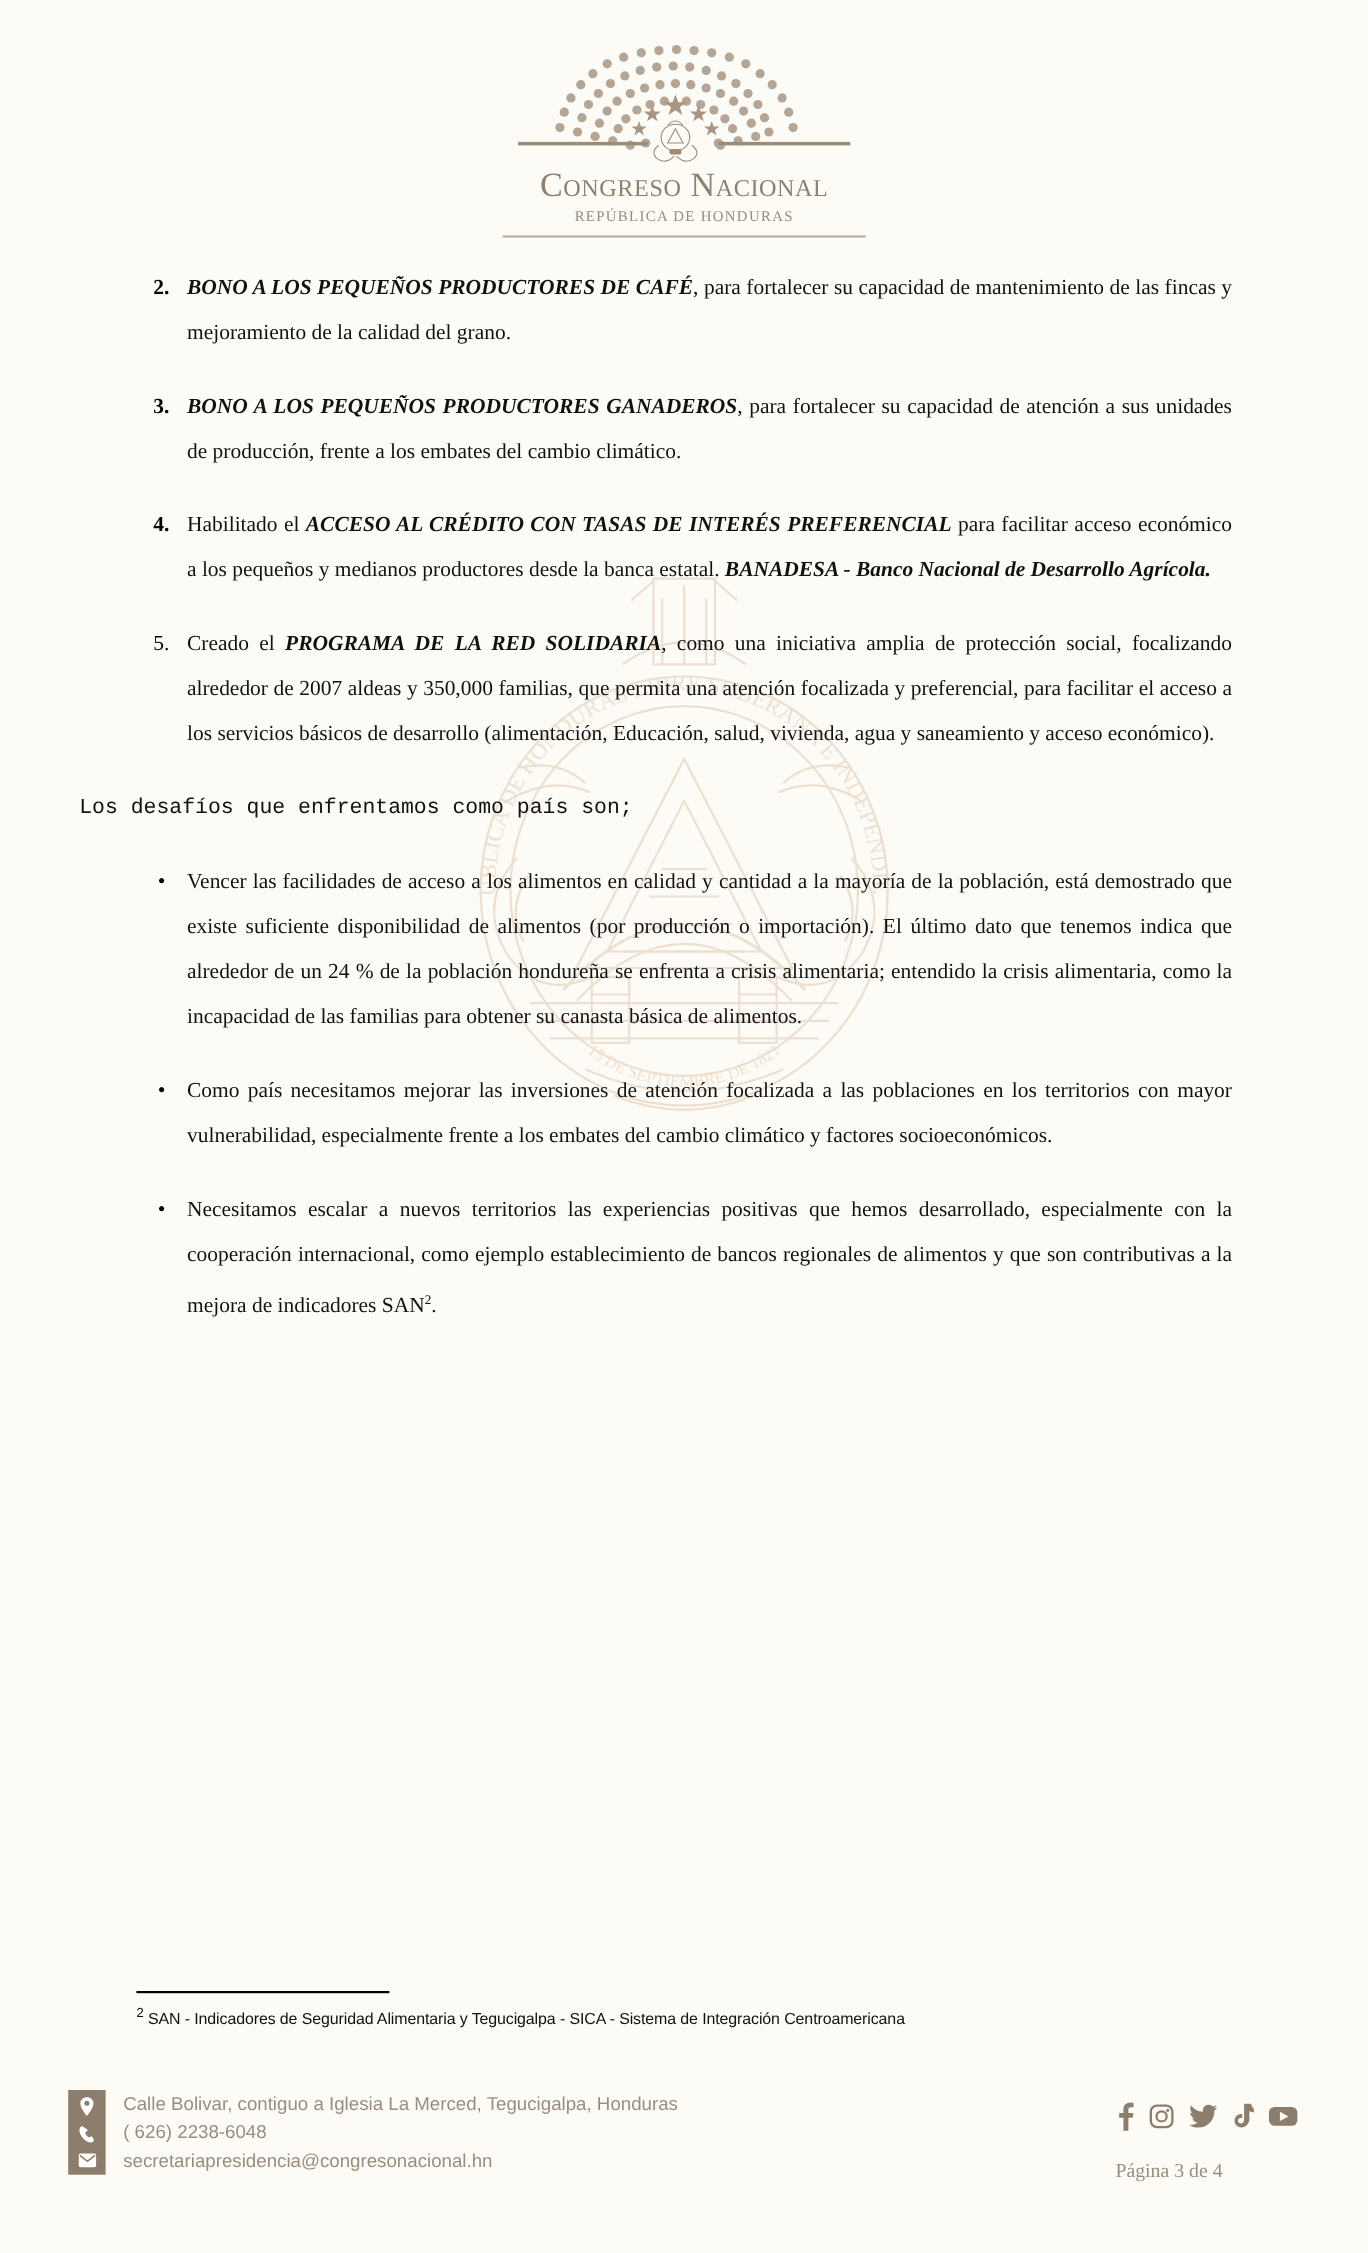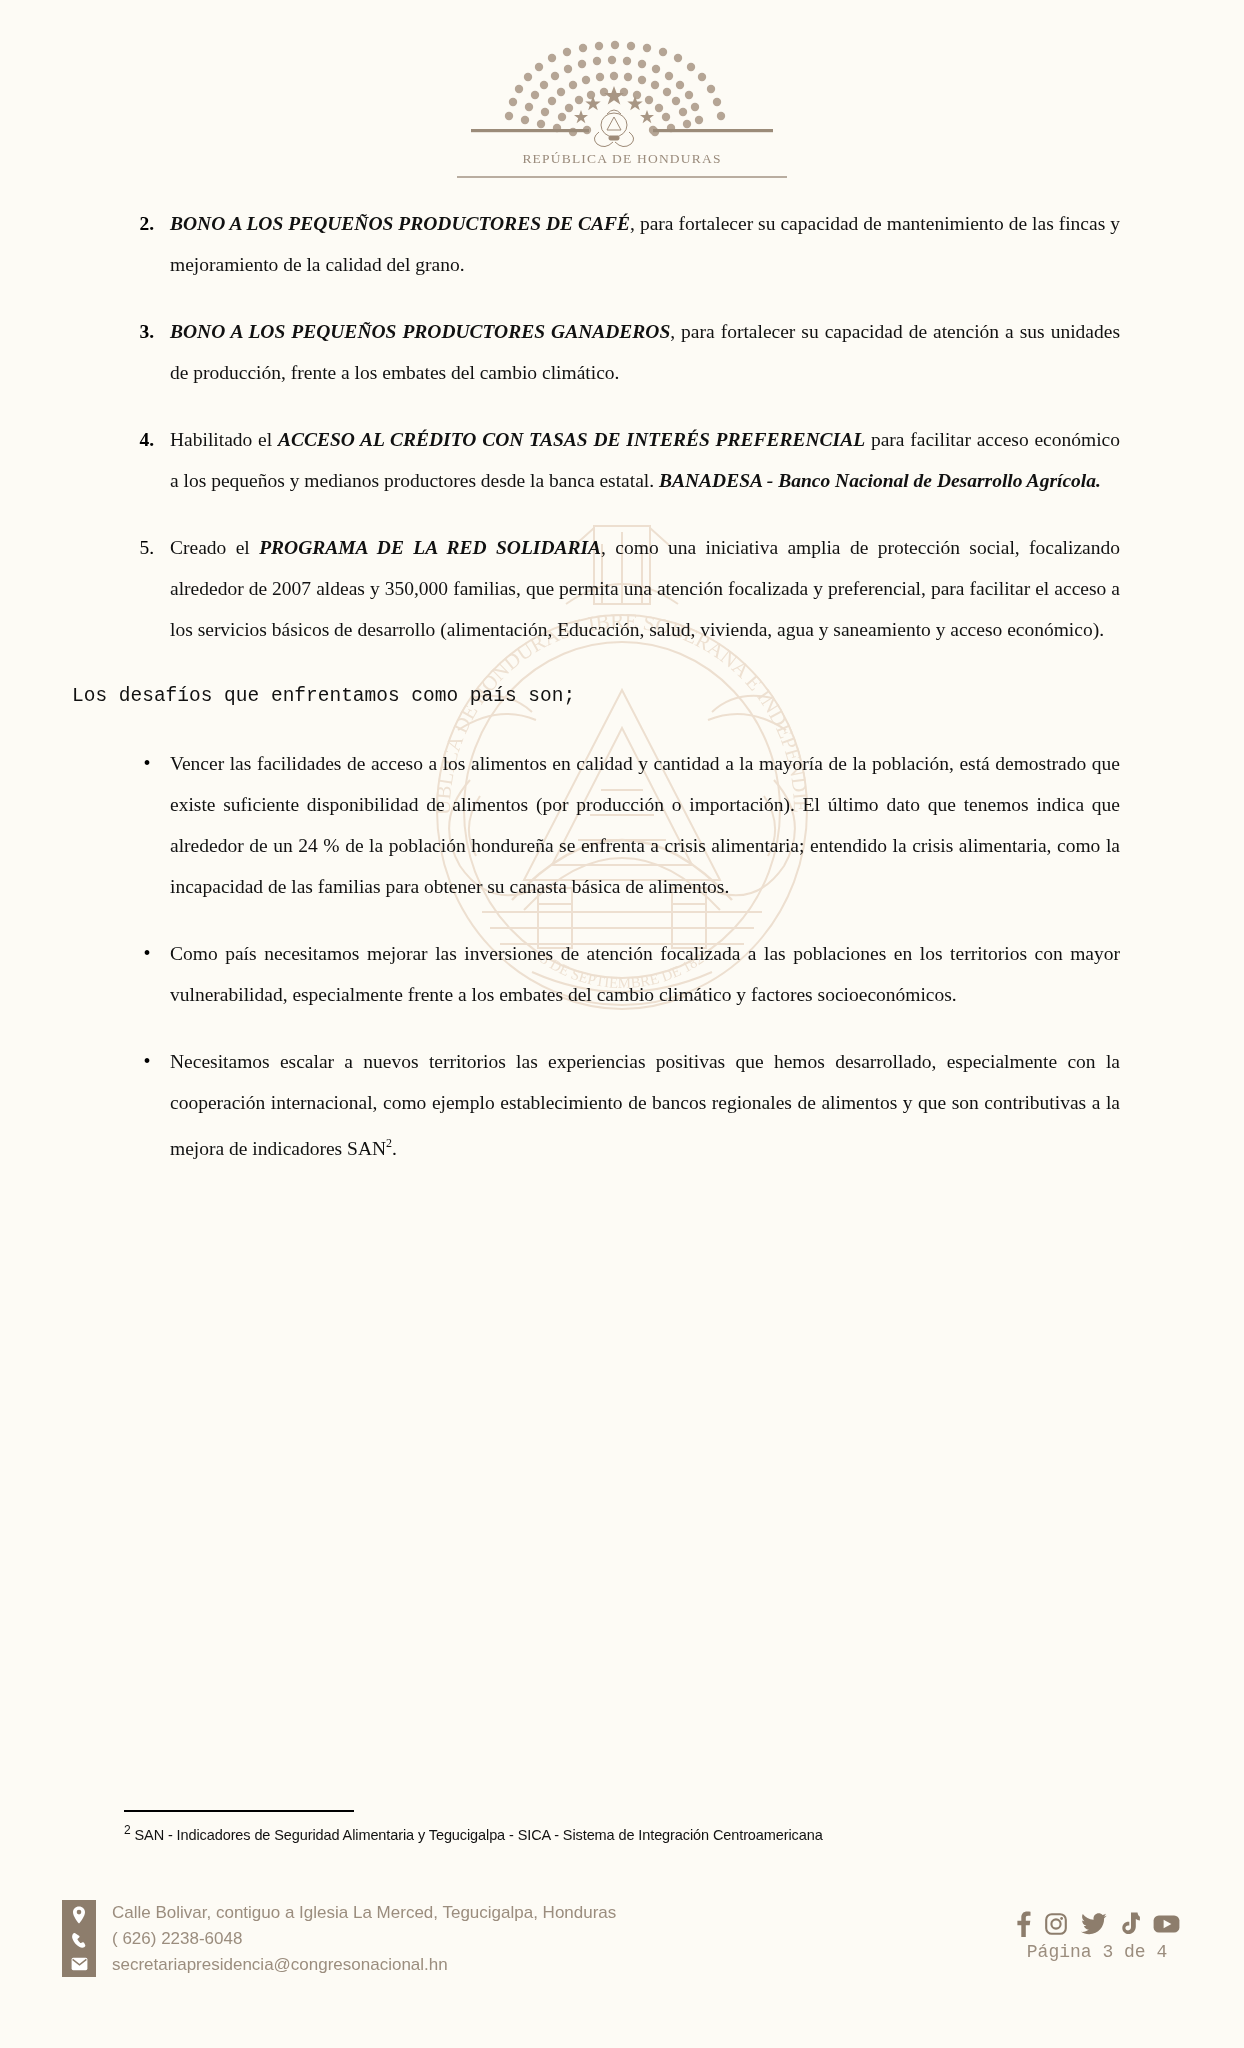--- a/index.html
+++ b/index.html
@@ -216,25 +216,25 @@
     text-align: center;
   }
   .socials {
     display: flex;
     gap: 13px;
     align-items: center;
     justify-content: flex-end;
   }
   .socials svg { display: block; }
   .page-num {
-    font-family: Liberation Mono, monospace;
+    font-family: Liberation Serif, serif;
     font-size: 18px;
     color: #9b8d7e;
-    margin-top: 4px;
-    text-align: center;
+    margin-top: 25px;
+    text-align: left;
   }
 </style>
 </head>
 <body>
 
 <div class="page">
 
   <div class="watermark">
     <svg viewBox="0 0 520 560" width="520" height="560" aria-hidden="true">
       <g fill="none" stroke="#e0c9b2" stroke-width="2">
@@ -392,20 +392,21 @@
           <path d="M142 104 q-8 6 -2 12 q8 6 16 -2" fill="none"></path>
           <path d="M172 104 q8 6 2 12 q-8 6 -16 -2" fill="none"></path>
           <path d="M150 86 q7 -8 14 0" fill="none"></path>
         </g>
 
         <rect x="14" y="101" width="118" height="3.2" fill="#9b8b79"></rect>
         <rect x="196" y="101" width="120" height="3.2" fill="#9b8b79"></rect>
       </svg>
     </div>
 
+    <div class="congreso-title">Congreso Nacional</div>
     <div class="congreso-sub">REPÚBLICA DE HONDURAS</div>
     <div class="header-rule"></div>
   </div>
 
   <div class="content">
 
     <ol class="numlist">
 
       <li>
         <div class="num">2.</div>

